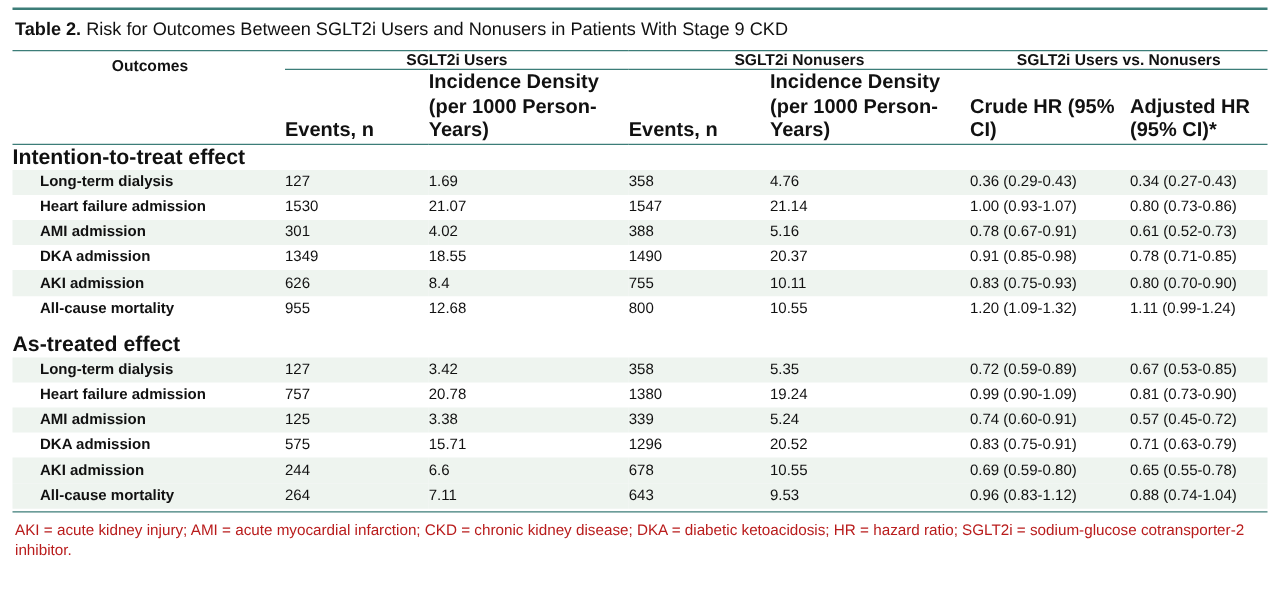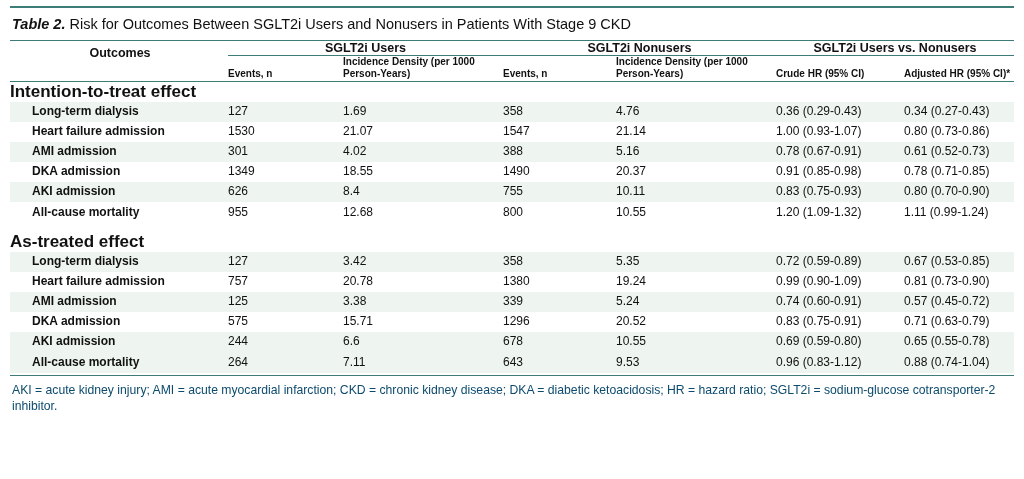--- a/index.html
+++ b/index.html
@@ -26,21 +26,20 @@
     margin: 6px 0 0 0;
     height: 0;
   }
   .caption {
     padding: 7px 2px 7px 2px;
     font-size: 14.5px;
     color: #111;
     line-height: 1.25;
   }
   .caption .tbl-num {
-    font-style: italic;
     font-weight: bold;
   }
   .caption .tbl-title {
     font-weight: normal;
   }
   table.main {
     width: 100%;
     border-collapse: collapse;
     font-size: 12px;
   }
@@ -59,21 +58,21 @@
   }
   .grouprow th.left {
     text-align: center;
     padding-left: 2px;
   }
   .group-underline {
     border-bottom: 1.1px solid #3c7d78;
   }
   .subhdr th {
     font-weight: bold;
-    font-size: 10px;
+    font-size: 16px;
     padding: 5px 0 7px 0;
     text-align: left;
     line-height: 1.22;
     vertical-align: top;
   }
   .sec-rule td {
     border-top: 1.4px solid #3c7d78;
     height: 0;
     padding: 0;
   }
@@ -96,21 +95,21 @@
   }
   .spacer td { height: 9px; padding: 0; }
   .bottom-rule {
     border-top: 1.6px solid #3c7d78;
     margin-top: 2px;
   }
   .footnotes {
     font-size: 12.2px;
     line-height: 1.35;
     padding: 6px 2px 0 2px;
-    color: #0c4a6e;
+    color: #b91c1c;
   }
   .footnotes div { margin-bottom: 1px; }
   col.c1 { width: 218px; }
   col.c2 { width: 115px; }
   col.c3 { width: 160px; }
   col.c4 { width: 113px; }
   col.c5 { width: 160px; }
   col.c6 { width: 128px; }
   col.c7 { width: 110px; }
 </style>

